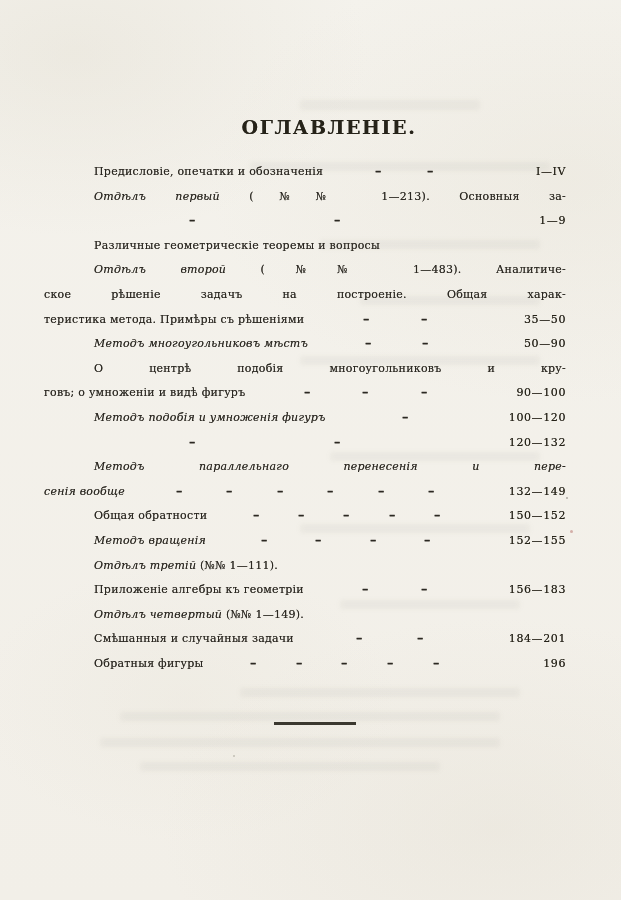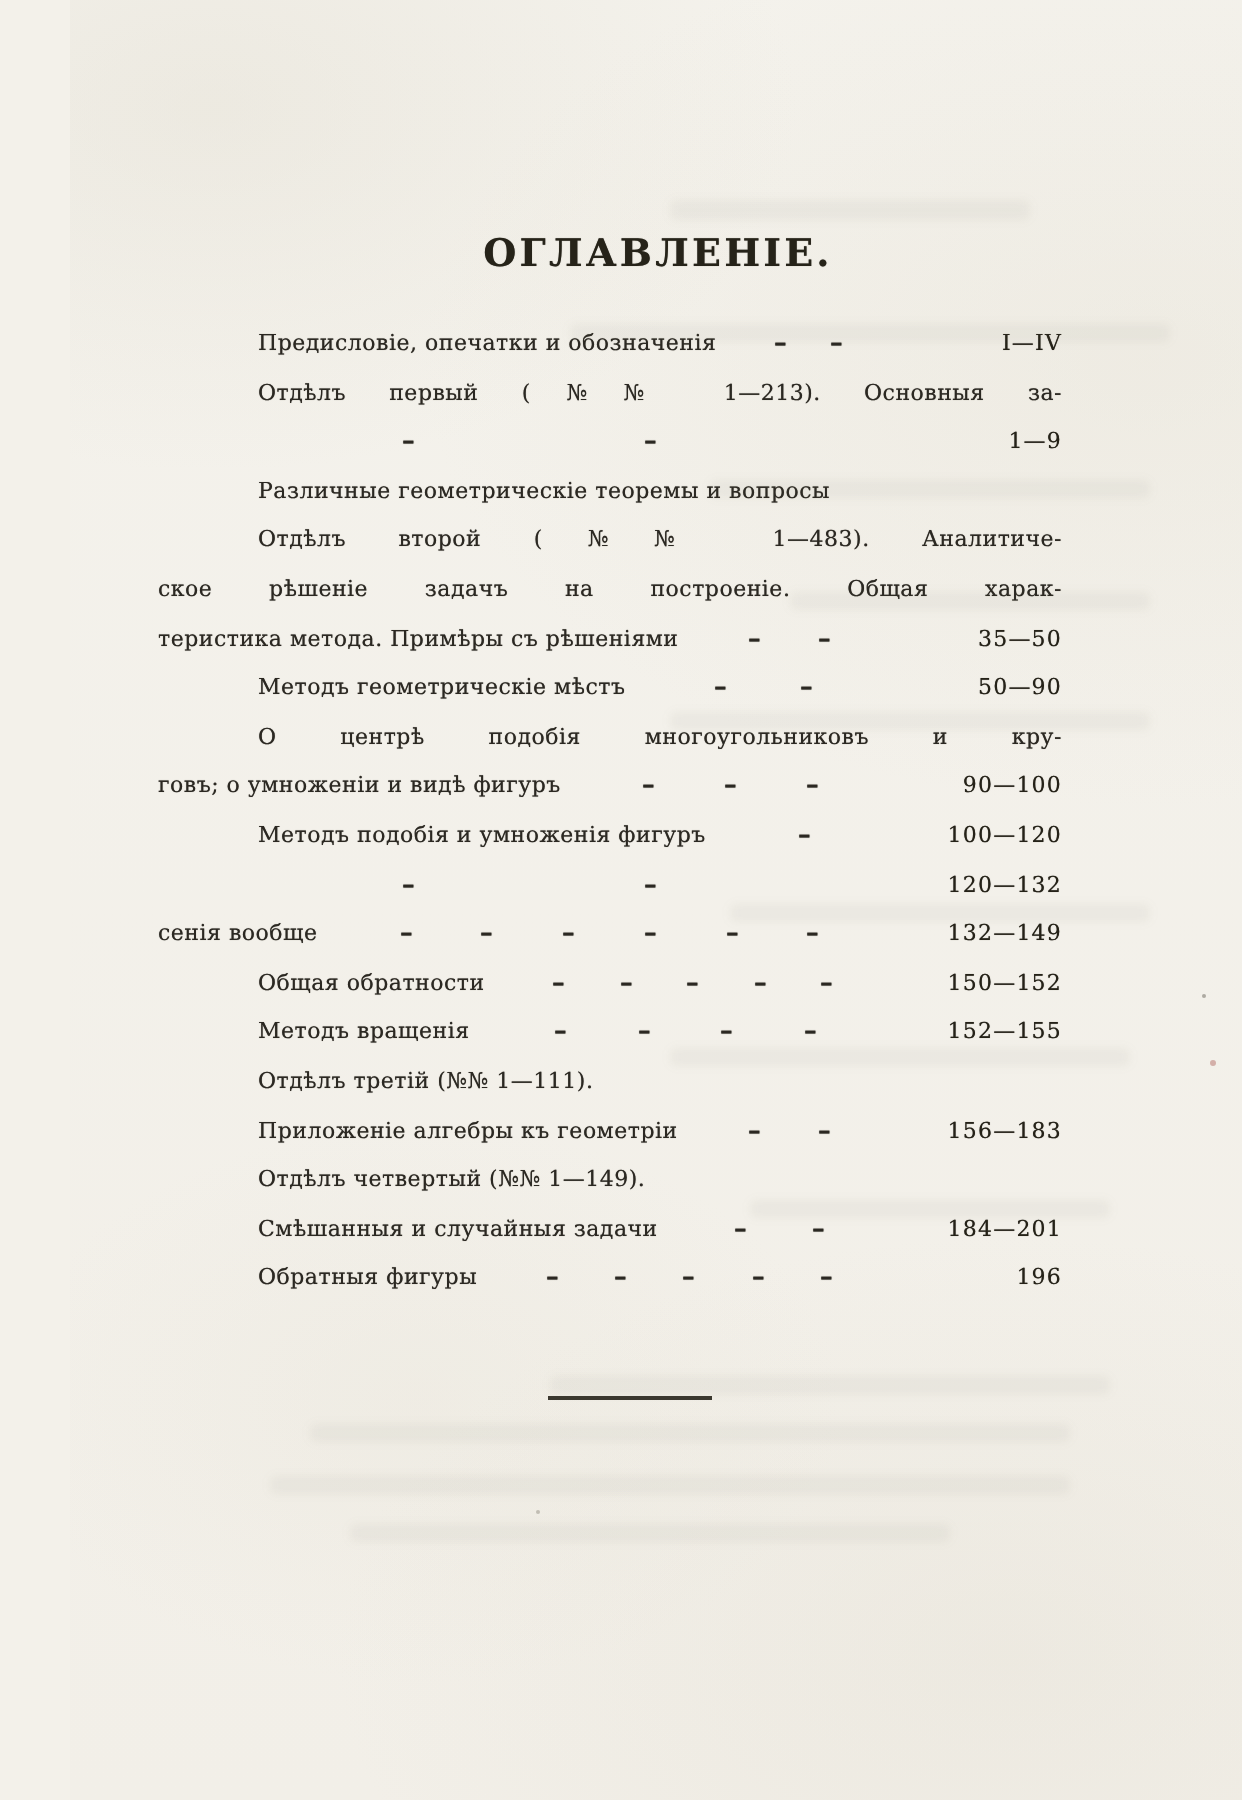--- a/index.html
+++ b/index.html
@@ -12,29 +12,28 @@
     overflow: hidden;
     font-family: "DejaVu Serif", serif;
     color: #2b2822;
     background: #f3f1ea;
     position: relative;
   }
   .page {
     position: absolute;
     inset: 0;
     box-sizing: border-box;
-    padding: 116px 90px 0 44px;
+    padding: 116px 55px 0 44px;
     background:
       radial-gradient(ellipse 420px 260px at 12% 6%, rgba(223,218,204,0.35), transparent 70%),
       radial-gradient(ellipse 520px 320px at 92% 20%, rgba(226,221,207,0.30), transparent 70%),
       radial-gradient(ellipse 480px 300px at 80% 92%, rgba(224,219,206,0.30), transparent 70%),
       radial-gradient(ellipse 300px 200px at 30% 78%, rgba(230,226,214,0.28), transparent 70%),
       linear-gradient(#f4f2ec, #f2efe8);
     text-shadow: 0 0 0.35px rgba(30,27,20,0.65);
-    margin-left: 35px;
   }
   
   .ghost {
     position: absolute;
     background: rgba(105,100,84,0.06);
     filter: blur(2.4px);
     border-radius: 3px;
     pointer-events: none;
   }
   .g1  { left: 300px; top: 100px; width: 180px; height: 10px; }
@@ -81,21 +80,21 @@
     white-space: nowrap;
     overflow: hidden;
   }
   .txt { flex: 0 0 auto; min-width: 0; }
   .txt.indent { padding-left: 50px; }
   .txt.fill {
     flex: 1 1 auto;
     text-align: justify;
     text-align-last: justify;
   }
-  .seg.it { }
+  .seg.it { font-style: italic; }
   .leader {
     flex: 1 1 0;
     min-width: 0;
     display: flex;
     justify-content: space-evenly;
     align-items: baseline;
     padding: 0 6px;
   }
   .dash {
     display: inline-block;
@@ -173,21 +172,21 @@
   </div>
       <div class="row">
     <span class="txt"><span class="seg">теристика метода. Примѣры съ рѣшеніями</span></span>
     <span class="leader">
           <span class="dash">-</span>
           <span class="dash">-</span>
         </span>
     <span class="pages">35—50</span>
   </div>
       <div class="row">
-    <span class="txt indent"><span class="seg it">Методъ геометрическіе мѣстъ</span></span>
+    <span class="txt indent"><span class="seg it">Методъ многоугольниковъ мѣстъ</span></span>
     <span class="leader">
           <span class="dash">-</span>
           <span class="dash">-</span>
         </span>
     <span class="pages">50—90</span>
   </div>
       <div class="row">
     <span class="txt indent fill"><span class="seg">О центрѣ подобія многоугольниковъ и кру-</span></span>
 
   </div>
@@ -206,20 +205,24 @@
           <span class="dash">-</span>
         </span>
     <span class="pages">100—120</span>
   </div>
       <div class="row">
     <span class="leader">
           <span class="dash">-</span>
           <span class="dash">-</span>
         </span>
     <span class="pages">120—132</span>
+  </div>
+      <div class="row">
+    <span class="txt indent fill"><span class="seg it">Методъ параллельнаго перенесенія и пере-</span></span>
+
   </div>
       <div class="row">
     <span class="txt"><span class="seg it">сенія вообще</span></span>
     <span class="leader">
           <span class="dash">-</span>
           <span class="dash">-</span>
           <span class="dash">-</span>
           <span class="dash">-</span>
           <span class="dash">-</span>
           <span class="dash">-</span>

